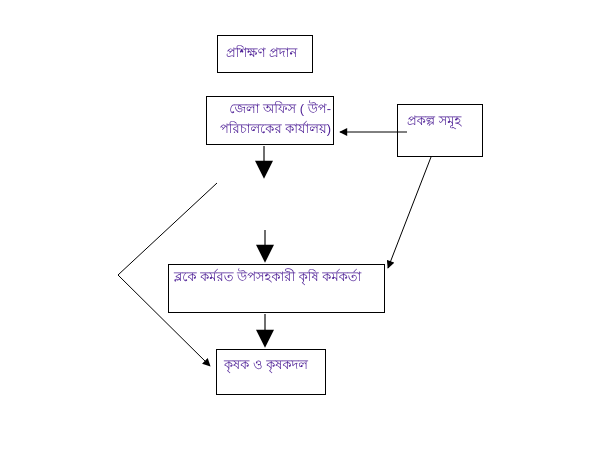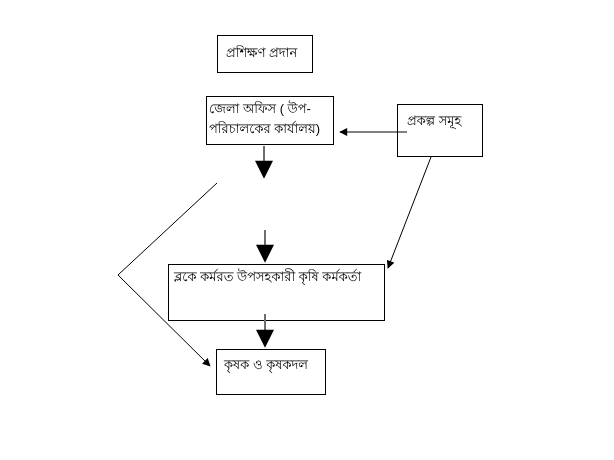--- a/index.html
+++ b/index.html
@@ -22,31 +22,31 @@
     width: 614px;
     height: 460px;
     pointer-events: none;
     z-index: 2;
   }
   .node {
     position: absolute;
     box-sizing: border-box;
     border: 1px solid #000000;
     background: #ffffff;
-    color: #000000;
+    color: #4c1d95;
     font-size: 13px;
     line-height: 20px;
     z-index: 1;
     overflow: hidden;
   }
   .n1 { left: 217px; top: 35px;  width: 96px;  height: 38px; padding: 7px 2px 0 8px; }
-  .n2 { left: 206px; top: 96px;  width: 128px; height: 49px; padding: 2px 2px 0 2px; text-align: left; }
+  .n2 { left: 206px; top: 96px;  width: 128px; height: 49px; padding: 2px 2px 0 2px; text-align: right; }
   .n3 { left: 397px; top: 104px; width: 86px;  height: 53px; padding: 6px 2px 0 9px; }
   .n4 { left: 217px; top: 180px; width: 96px;  height: 49px; padding: 2px 6px 0 4px; }
-  .n5 { left: 168px; top: 264px; width: 217px; height: 57px; padding: 2px 2px 0 5px; }
+  .n5 { left: 168px; top: 264px; width: 217px; height: 49px; padding: 2px 2px 0 5px; }
   .n6 { left: 216px; top: 349px; width: 110px; height: 46px; padding: 5px 2px 0 7px; }
 </style>
 </head>
 <body>
 
 <div class="canvas">
 
   <svg class="edges-layer" width="614" height="460" viewBox="0 0 614 460" xmlns="http://www.w3.org/2000/svg">
     <defs>
       <marker id="ah-thin" viewBox="0 0 10 10" refX="9" refY="5" markerWidth="9" markerHeight="8" orient="auto">

